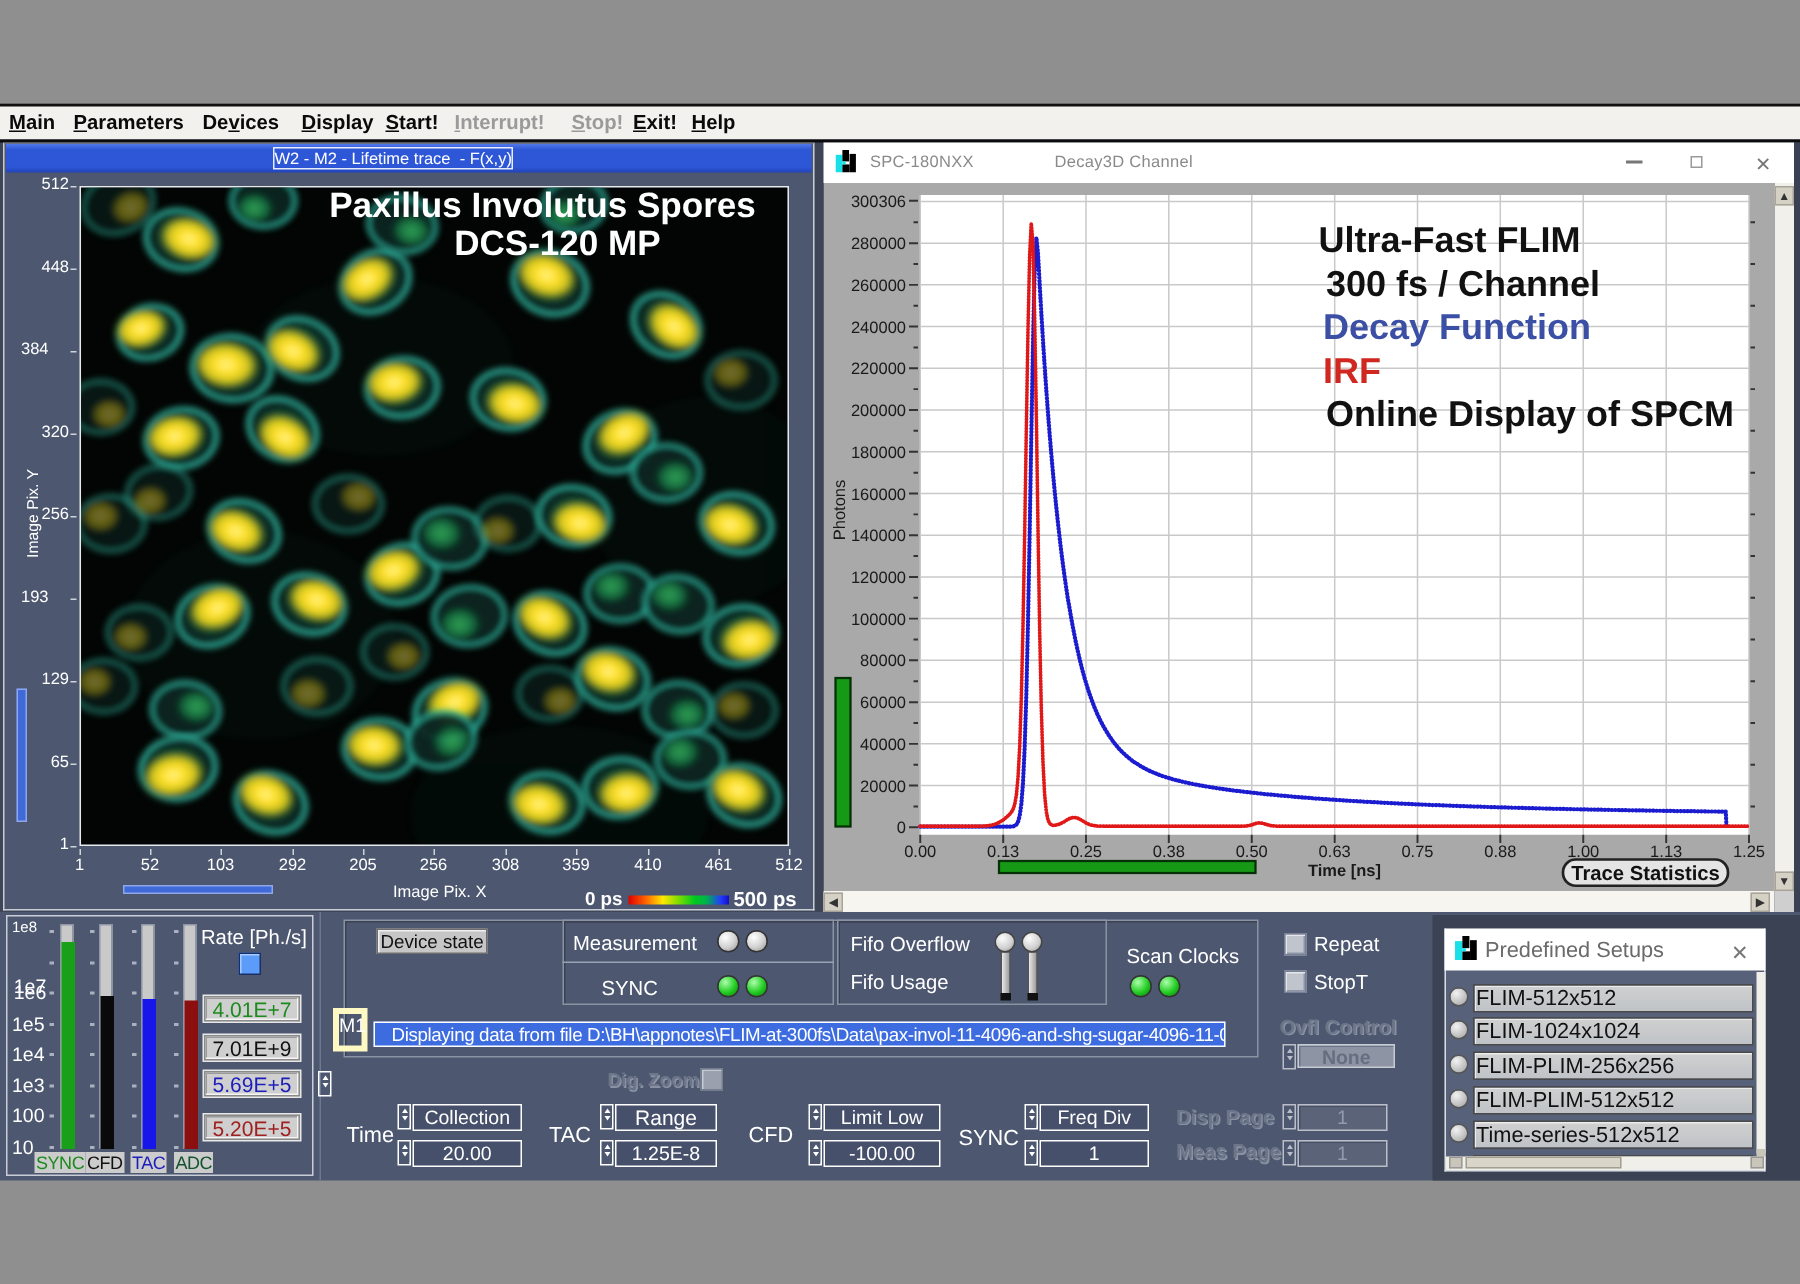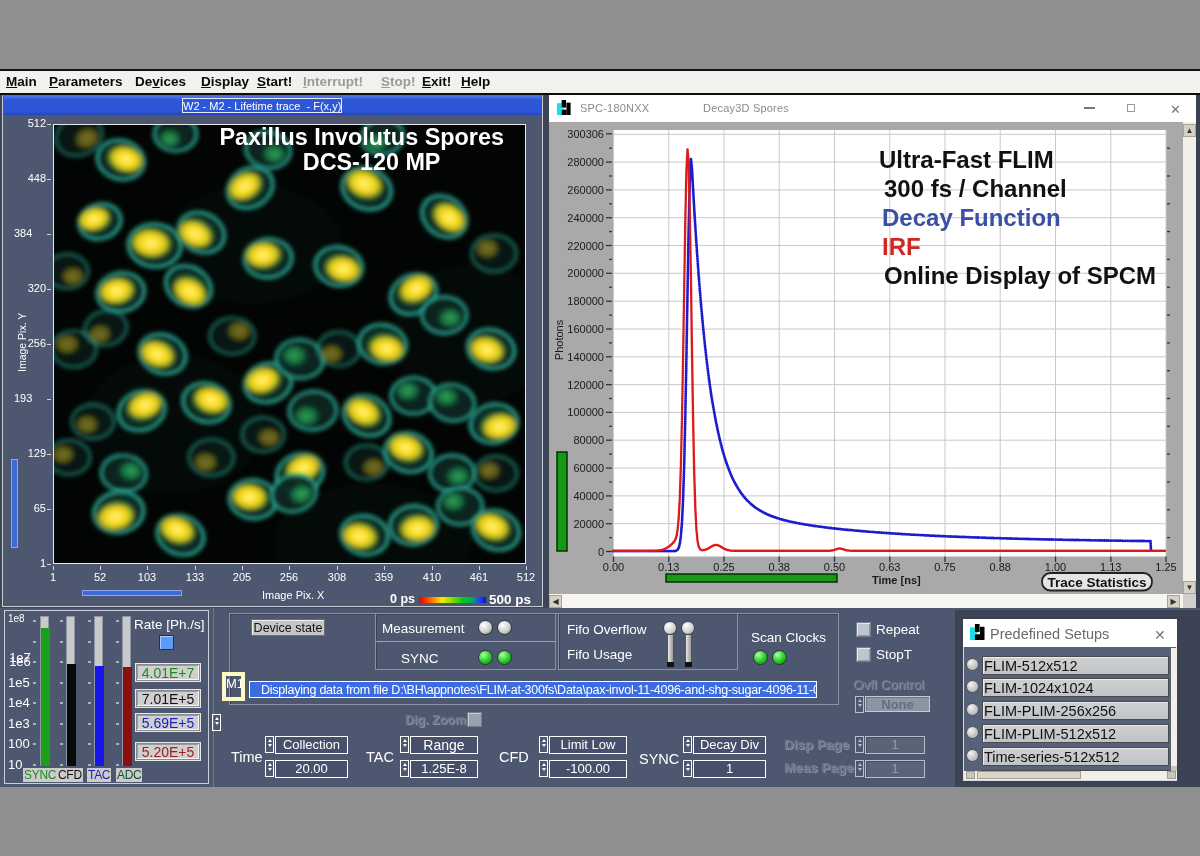--- a/index.html
+++ b/index.html
@@ -373,21 +373,21 @@
 <div class="ab" style="left:47px;top:509px;width:4px;height:1px;background:#cfd3da"></div>
 <div class="ab wt" style="left:14px;top:557px;width:32px;text-align:right;font-size:11px">1</div>
 <div class="ab" style="left:47px;top:564px;width:4px;height:1px;background:#cfd3da"></div>
 <div class="ab" style="left:53px;top:566px;width:1px;height:4px;background:#cfd3da"></div>
 <div class="ab wt" style="left:33px;top:571px;width:40px;text-align:center;font-size:11px">1</div>
 <div class="ab" style="left:100px;top:566px;width:1px;height:4px;background:#cfd3da"></div>
 <div class="ab wt" style="left:80px;top:571px;width:40px;text-align:center;font-size:11px">52</div>
 <div class="ab" style="left:147px;top:566px;width:1px;height:4px;background:#cfd3da"></div>
 <div class="ab wt" style="left:127px;top:571px;width:40px;text-align:center;font-size:11px">103</div>
 <div class="ab" style="left:195px;top:566px;width:1px;height:4px;background:#cfd3da"></div>
-<div class="ab wt" style="left:175px;top:571px;width:40px;text-align:center;font-size:11px">133</div>
+<div class="ab wt" style="left:175px;top:571px;width:40px;text-align:center;font-size:11px">292</div>
 <div class="ab" style="left:242px;top:566px;width:1px;height:4px;background:#cfd3da"></div>
 <div class="ab wt" style="left:222px;top:571px;width:40px;text-align:center;font-size:11px">205</div>
 <div class="ab" style="left:289px;top:566px;width:1px;height:4px;background:#cfd3da"></div>
 <div class="ab wt" style="left:269px;top:571px;width:40px;text-align:center;font-size:11px">256</div>
 <div class="ab" style="left:337px;top:566px;width:1px;height:4px;background:#cfd3da"></div>
 <div class="ab wt" style="left:317px;top:571px;width:40px;text-align:center;font-size:11px">308</div>
 <div class="ab" style="left:384px;top:566px;width:1px;height:4px;background:#cfd3da"></div>
 <div class="ab wt" style="left:364px;top:571px;width:40px;text-align:center;font-size:11px">359</div>
 <div class="ab" style="left:432px;top:566px;width:1px;height:4px;background:#cfd3da"></div>
 <div class="ab wt" style="left:412px;top:571px;width:40px;text-align:center;font-size:11px">410</div>
@@ -406,21 +406,21 @@
 <div class="ab" style="left:549px;top:95px;width:647px;height:27px;background:#fff"></div>
 <div class="ab" style="left:1196px;top:95px;width:4px;height:513px;background:#3a4152"></div>
 <svg class="ab" style="left:557px;top:100px" width="15" height="15" viewBox="0 0 15 15">
     <rect x="0" y="3.2" width="4.6" height="11.8" fill="#17e0e8"></rect>
     <rect x="4.6" y="0" width="4.4" height="7.6" fill="#000"></rect>
     <rect x="9.4" y="2.6" width="4.2" height="12.4" fill="#000"></rect>
     <rect x="4.6" y="9.6" width="4.8" height="5.4" fill="#000"></rect>
     <rect x="4.6" y="7.6" width="2.2" height="2" fill="#17e0e8"></rect>
   </svg>
 <div class="ab" style="left:580px;top:102px;color:#8a8a8a;font-size:11px;letter-spacing:0.2px">SPC-180NXX</div>
-<div class="ab" style="left:703px;top:102px;color:#8a8a8a;font-size:11px;letter-spacing:0.2px">Decay3D Spores</div>
+<div class="ab" style="left:703px;top:102px;color:#8a8a8a;font-size:11px;letter-spacing:0.2px">Decay3D Channel</div>
 <div class="ab" style="left:1084px;top:107px;width:11px;height:1.5px;background:#777"></div>
 <div class="ab" style="left:1127px;top:104px;width:8px;height:8px;border:1px solid #999"></div>
 <div class="ab" style="left:1170px;top:102px;color:#777;font-size:13px">✕</div>
 <svg class="ab" style="left:549px;top:122px" width="634" height="472" viewBox="0 0 634 472">
 <rect width="634" height="472" fill="#a9a9a9"></rect>
 <rect x="64.5" y="8" width="552.5" height="426.5" fill="#ffffff"></rect>
 <g stroke="#c9c9c9" stroke-width="1">
       <line x1="64.5" y1="8" x2="64.5" y2="434.5"></line>
       <line x1="119.8" y1="8" x2="119.8" y2="434.5"></line>
       <line x1="175.0" y1="8" x2="175.0" y2="434.5"></line>
@@ -607,21 +607,21 @@
 <div class="ab" style="left:41px;top:628px;width:9px;height:138px;background:#18a018"></div>
 <div class="ab" style="left:66px;top:616px;width:9px;height:150px;background:#c9c9c9;border:1px solid #8f96a5"></div>
 <div class="ab" style="left:67px;top:664px;width:9px;height:102px;background:#0a0a0a"></div>
 <div class="ab" style="left:94px;top:616px;width:9px;height:150px;background:#c9c9c9;border:1px solid #8f96a5"></div>
 <div class="ab" style="left:95px;top:666px;width:9px;height:100px;background:#1616e8"></div>
 <div class="ab" style="left:122px;top:616px;width:9px;height:150px;background:#c9c9c9;border:1px solid #8f96a5"></div>
 <div class="ab" style="left:123px;top:667px;width:9px;height:99px;background:#8c0f0f"></div>
 <div class="ab wt" style="left:134px;top:617px;font-size:13.5px">Rate [Ph./s]</div>
 <div class="ab" style="left:159px;top:635px;width:15px;height:15px;background:#5b9bfa;border:1px solid #1a2f66;box-shadow:inset 1px 1px 0 #a8ccff"></div>
 <div class="ab disp" style="left:136px;top:664px;color:#1d8a1d">4.01E+7</div>
-<div class="ab disp" style="left:136px;top:690px;color:#111111">7.01E+5</div>
+<div class="ab disp" style="left:136px;top:690px;color:#111111">7.01E+9</div>
 <div class="ab disp" style="left:136px;top:714px;color:#1d1dbb">5.69E+5</div>
 <div class="ab disp" style="left:136px;top:743px;color:#a02020">5.20E+5</div>
 <div class="ab chip" style="left:23px;top:768px;color:#1d8a1d">SYNC</div>
 <div class="ab chip" style="left:57px;top:768px;color:#111">CFD</div>
 <div class="ab chip" style="left:87px;top:768px;color:#1d1dbb">TAC</div>
 <div class="ab chip" style="left:116px;top:768px;color:#14532d">ADC</div>
 <div class="ab grp" style="left:229px;top:613px;width:610px;height:92px"></div>
 <div class="ab grp" style="left:375px;top:613px;width:181px;height:57px"></div>
 <div class="ab" style="left:375px;top:641px;width:181px;height:1px;background:#9aa2b2"></div>
 <div class="ab grp" style="left:558px;top:613px;width:180px;height:57px"></div>
@@ -641,21 +641,21 @@
 <div class="ab" style="left:685px;top:662px;width:7px;height:5px;background:#111"></div>
 <div class="ab knob" style="left:681px;top:621px;width:14px;height:14px"></div>
 <div class="ab wt" style="left:751px;top:630px;font-size:13.5px">Scan Clocks</div>
 <div class="ab ledg" style="left:753px;top:650px;width:15px;height:15px"></div>
 <div class="ab ledg" style="left:772px;top:650px;width:15px;height:15px"></div>
 <div class="ab" style="left:249px;top:681px;width:568px;height:17px;background:#3c6ce0;border:1px solid #fff;color:#fff;font-size:12.5px;line-height:16px;white-space:nowrap;overflow:hidden"><span style="padding-left:11px;letter-spacing:-0.25px">Displaying data from file D:\BH\appnotes\FLIM-at-300fs\Data\pax-invol-11-4096-and-shg-sugar-4096-11-0</span></div>
 <div class="ab" style="left:856px;top:622px;width:15px;height:15px;background:#c0c4cd;border:1px solid #788096;box-shadow:inset 1px 1px 0 #e4e7ec,inset -1px -1px 0 #8d95a6"></div>
 <div class="ab wt" style="left:876px;top:622px;font-size:13.5px">Repeat</div>
 <div class="ab" style="left:856px;top:647px;width:15px;height:15px;background:#c0c4cd;border:1px solid #788096;box-shadow:inset 1px 1px 0 #e4e7ec,inset -1px -1px 0 #8d95a6"></div>
 <div class="ab wt" style="left:876px;top:647px;font-size:13.5px">StopT</div>
-<div class="ab gt" style="left:853px;top:677px;font-size:13.5px;font-weight:normal">Ovfl Control</div>
+<div class="ab gt" style="left:853px;top:677px;font-size:13.5px;font-weight:bold">Ovfl Control</div>
 <div class="ab spin" style="left:855px;top:696px;border-color:#b9bec9;color:#b9bec9">
     <span>▲</span>
     <span>▼</span>
   </div>
 <div class="ab" style="left:865px;top:696px;width:65px;height:16px;background:#8d94a4;border:1px solid #c6cad2;box-shadow:inset 1px 1px 0 #6d7488;color:#666e80;font-size:13px;text-align:center;line-height:15px;font-weight:bold">None</div>
 <div class="ab spin" style="left:212px;top:714px;border-color:#fff;color:#fff">
     <span>▲</span>
     <span>▼</span>
   </div>
 <div class="ab" style="left:222px;top:672px;width:23px;height:29px;border:4px solid #fef9c3;color:#fff;font-size:13px;text-align:center;line-height:16px">M1</div>
@@ -692,21 +692,21 @@
 <div class="ab dbox" style="left:549px;top:736px;width:78px;height:18px;line-height:16px;font-size:13px">Limit Low</div>
 <div class="ab spin" style="left:539px;top:760px;border-color:#fff;color:#fff">
     <span>▲</span>
     <span>▼</span>
   </div>
 <div class="ab dbox" style="left:549px;top:760px;width:78px;height:18px;line-height:16px;font-size:13px">-100.00</div>
 <div class="ab spin" style="left:683px;top:736px;border-color:#fff;color:#fff">
     <span>▲</span>
     <span>▼</span>
   </div>
-<div class="ab dbox" style="left:693px;top:736px;width:73px;height:18px;line-height:16px;font-size:13px">Decay Div</div>
+<div class="ab dbox" style="left:693px;top:736px;width:73px;height:18px;line-height:16px;font-size:13px">Freq Div</div>
 <div class="ab spin" style="left:683px;top:760px;border-color:#fff;color:#fff">
     <span>▲</span>
     <span>▼</span>
   </div>
 <div class="ab dbox" style="left:693px;top:760px;width:73px;height:18px;line-height:16px;font-size:13px">1</div>
 <div class="ab gt" style="left:784px;top:737px;font-size:13.5px;font-weight:bold">Disp Page</div>
 <div class="ab gt" style="left:784px;top:760px;font-size:13.5px;font-weight:bold">Meas Page</div>
 <div class="ab spin" style="left:855px;top:736px;border-color:#b9bec9;color:#b9bec9">
     <span>▲</span>
     <span>▼</span>

